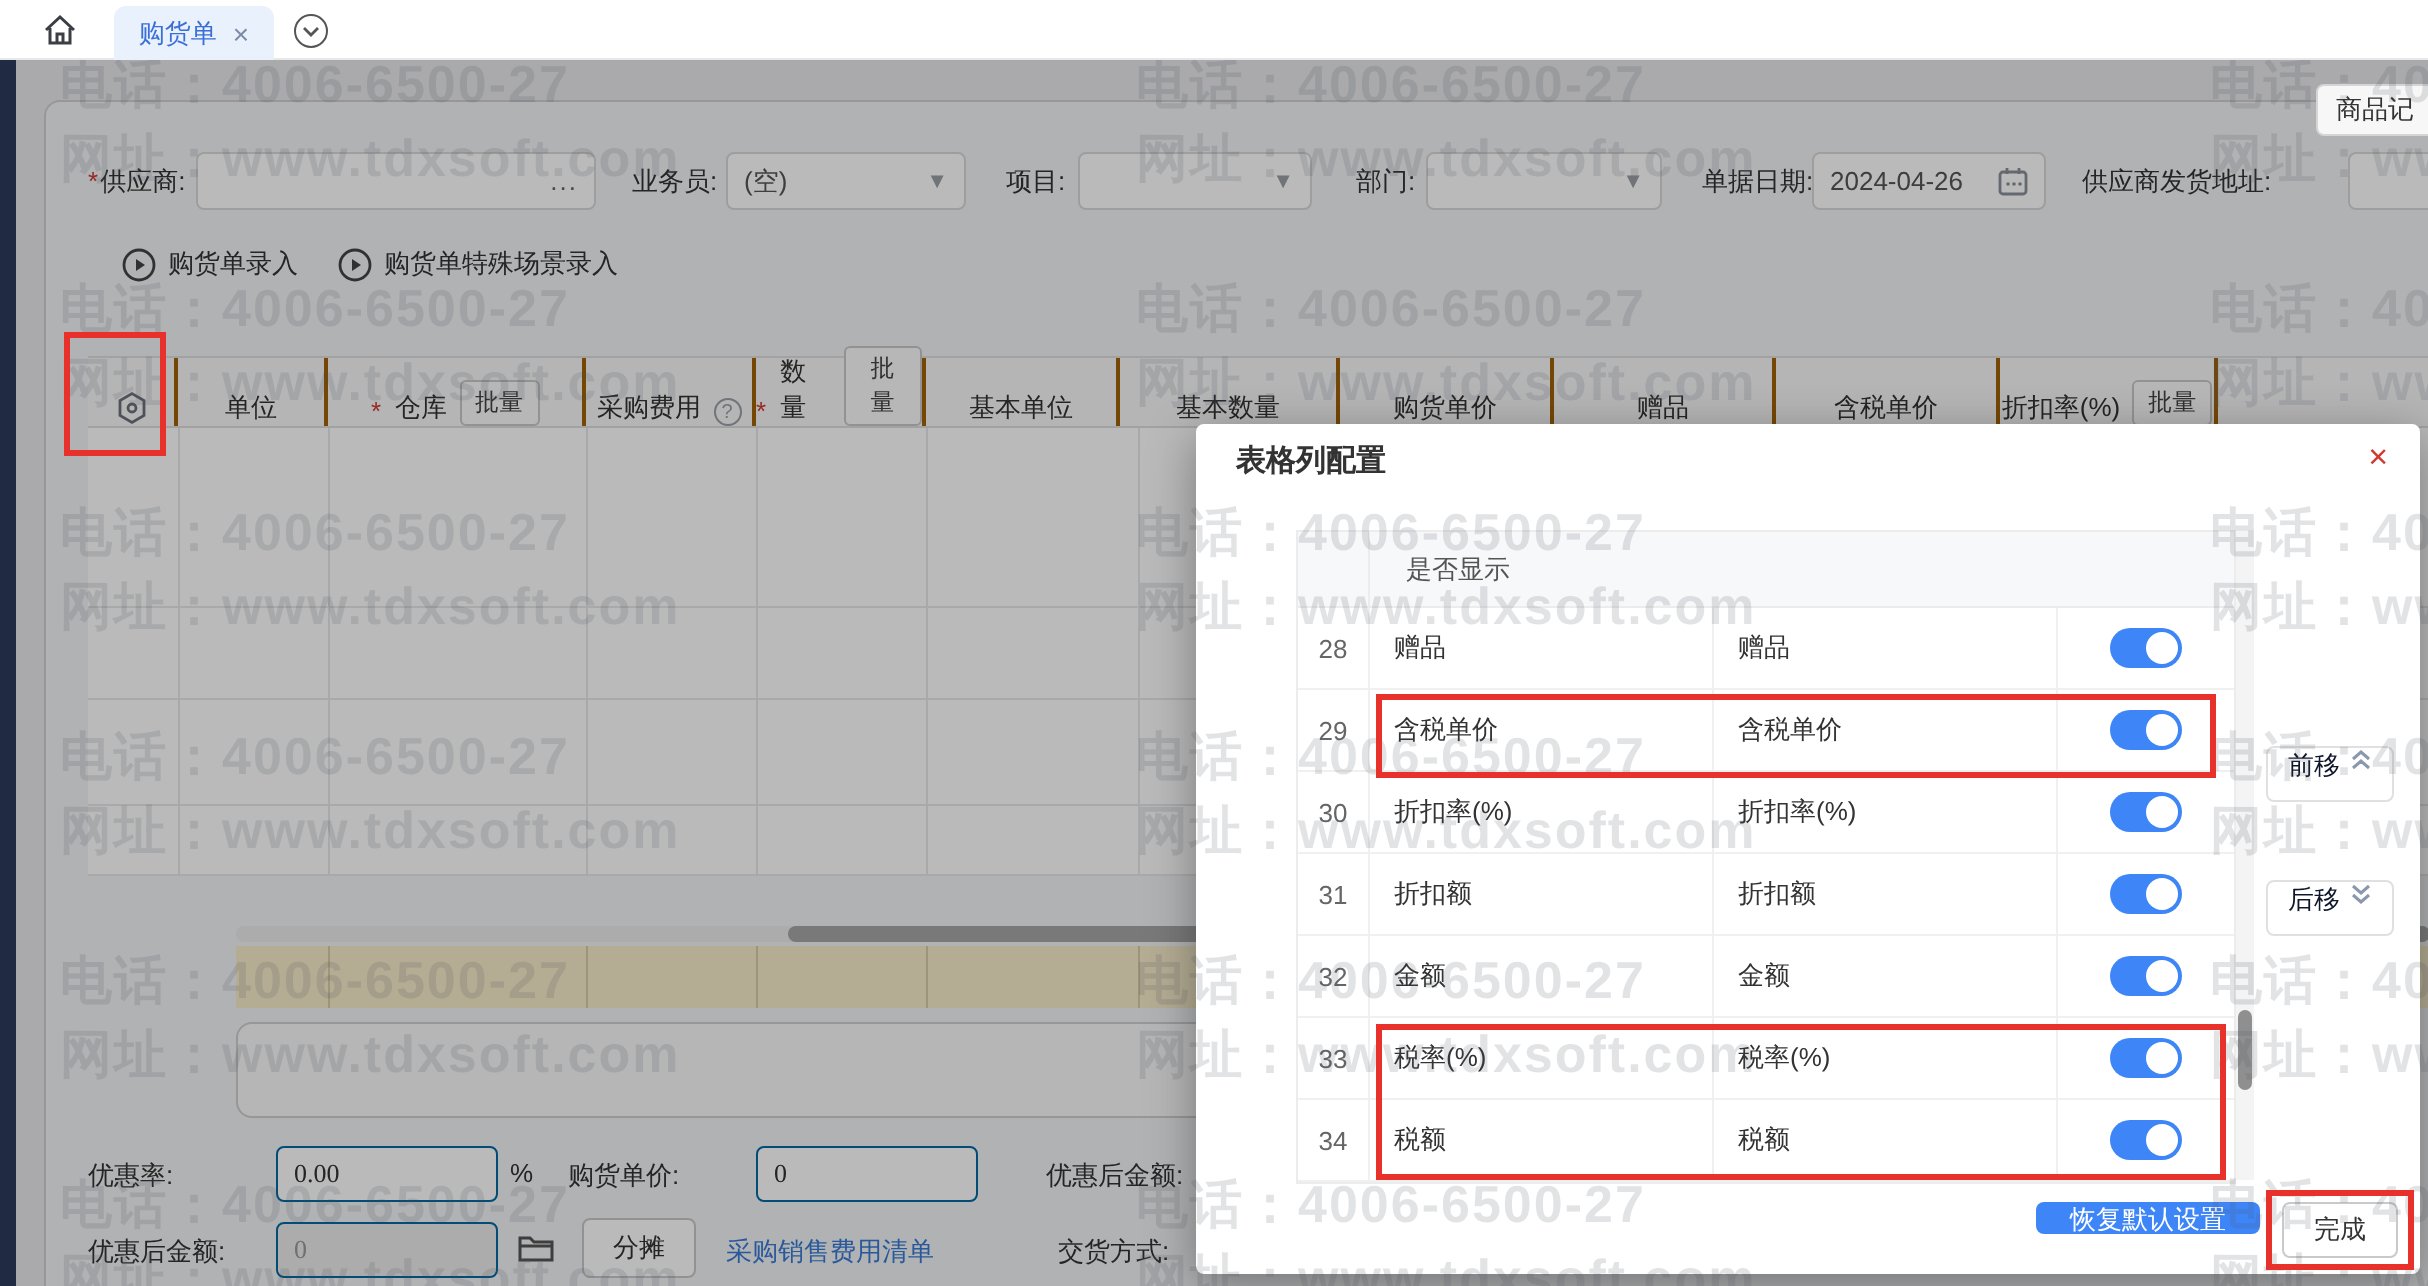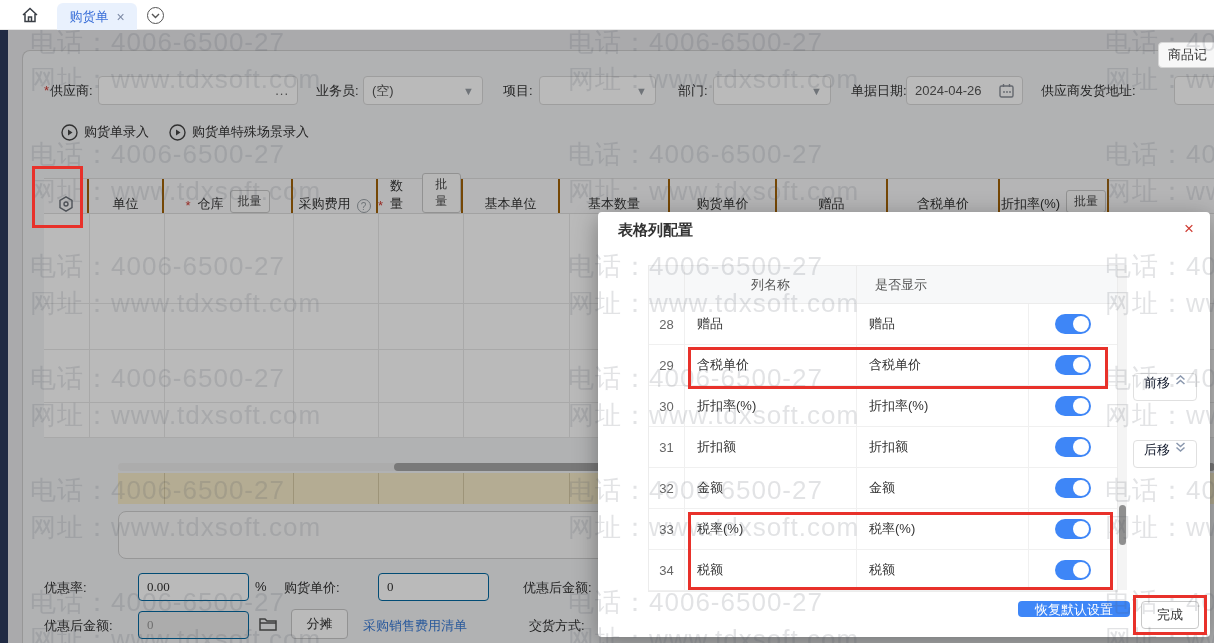--- a/index.html
+++ b/index.html
@@ -112,21 +112,21 @@
   .m-restore { position:absolute; left:420px; top:389px; width:112px; height:16px; background:#3e86f7;
                border:none; border-radius:4px; color:#fff; font-size:13px; cursor:pointer;
                font-family:"Liberation Sans","DejaVu Sans",sans-serif; }
   .m-done { position:absolute; left:543px; top:389px; width:58px; height:28px; background:#fff;
             border:1px solid #c9c9c9; border-radius:4px; color:#333; font-size:13px; cursor:pointer;
             font-family:"Liberation Sans","DejaVu Sans",sans-serif; }
 
   
   .wm { position:absolute; left:0; top:0; width:1214px; height:643px; overflow:hidden;
         z-index:150; pointer-events:none; }
-  .wm div { position:absolute; font-size:26px; font-weight:normal; letter-spacing:1px;
+  .wm div { position:absolute; font-size:26px; font-weight:bold; letter-spacing:1px;
             color:rgba(75,80,92,.16); white-space:nowrap; }
 
   
   .redbox { position:absolute; border:3px solid #e8312a; z-index:200; pointer-events:none; }
 </style>
 </head>
 <body>
 
 <div class="page">
   <div class="leftstrip"></div>
@@ -294,21 +294,20 @@
 
 <div class="goods-btn">商品记</div>
 
 <div class="modal">
   <div class="m-title">表格列配置</div>
   <div class="m-close">×</div>
 
   <div class="m-table">
     <div class="m-head">
       <div class="m-hcell" style="width:36px"></div>
-      <div class="m-hcell" style="width:172px">列名称</div>
       <div class="m-hcell" style="width:88px;border-right:none">是否显示</div>
     </div>
     <div id="modal-rows">
         <div class="m-row">
           <div class="m-cell num" style="width:36px">28</div>
           <div class="m-cell txt" style="width:172px">赠品</div>
           <div class="m-cell txt" style="width:172px">赠品</div>
           <div class="m-cell tog" style="width:88px;border-right:none">
             <div class="toggle">
               <div class="knob"></div>

